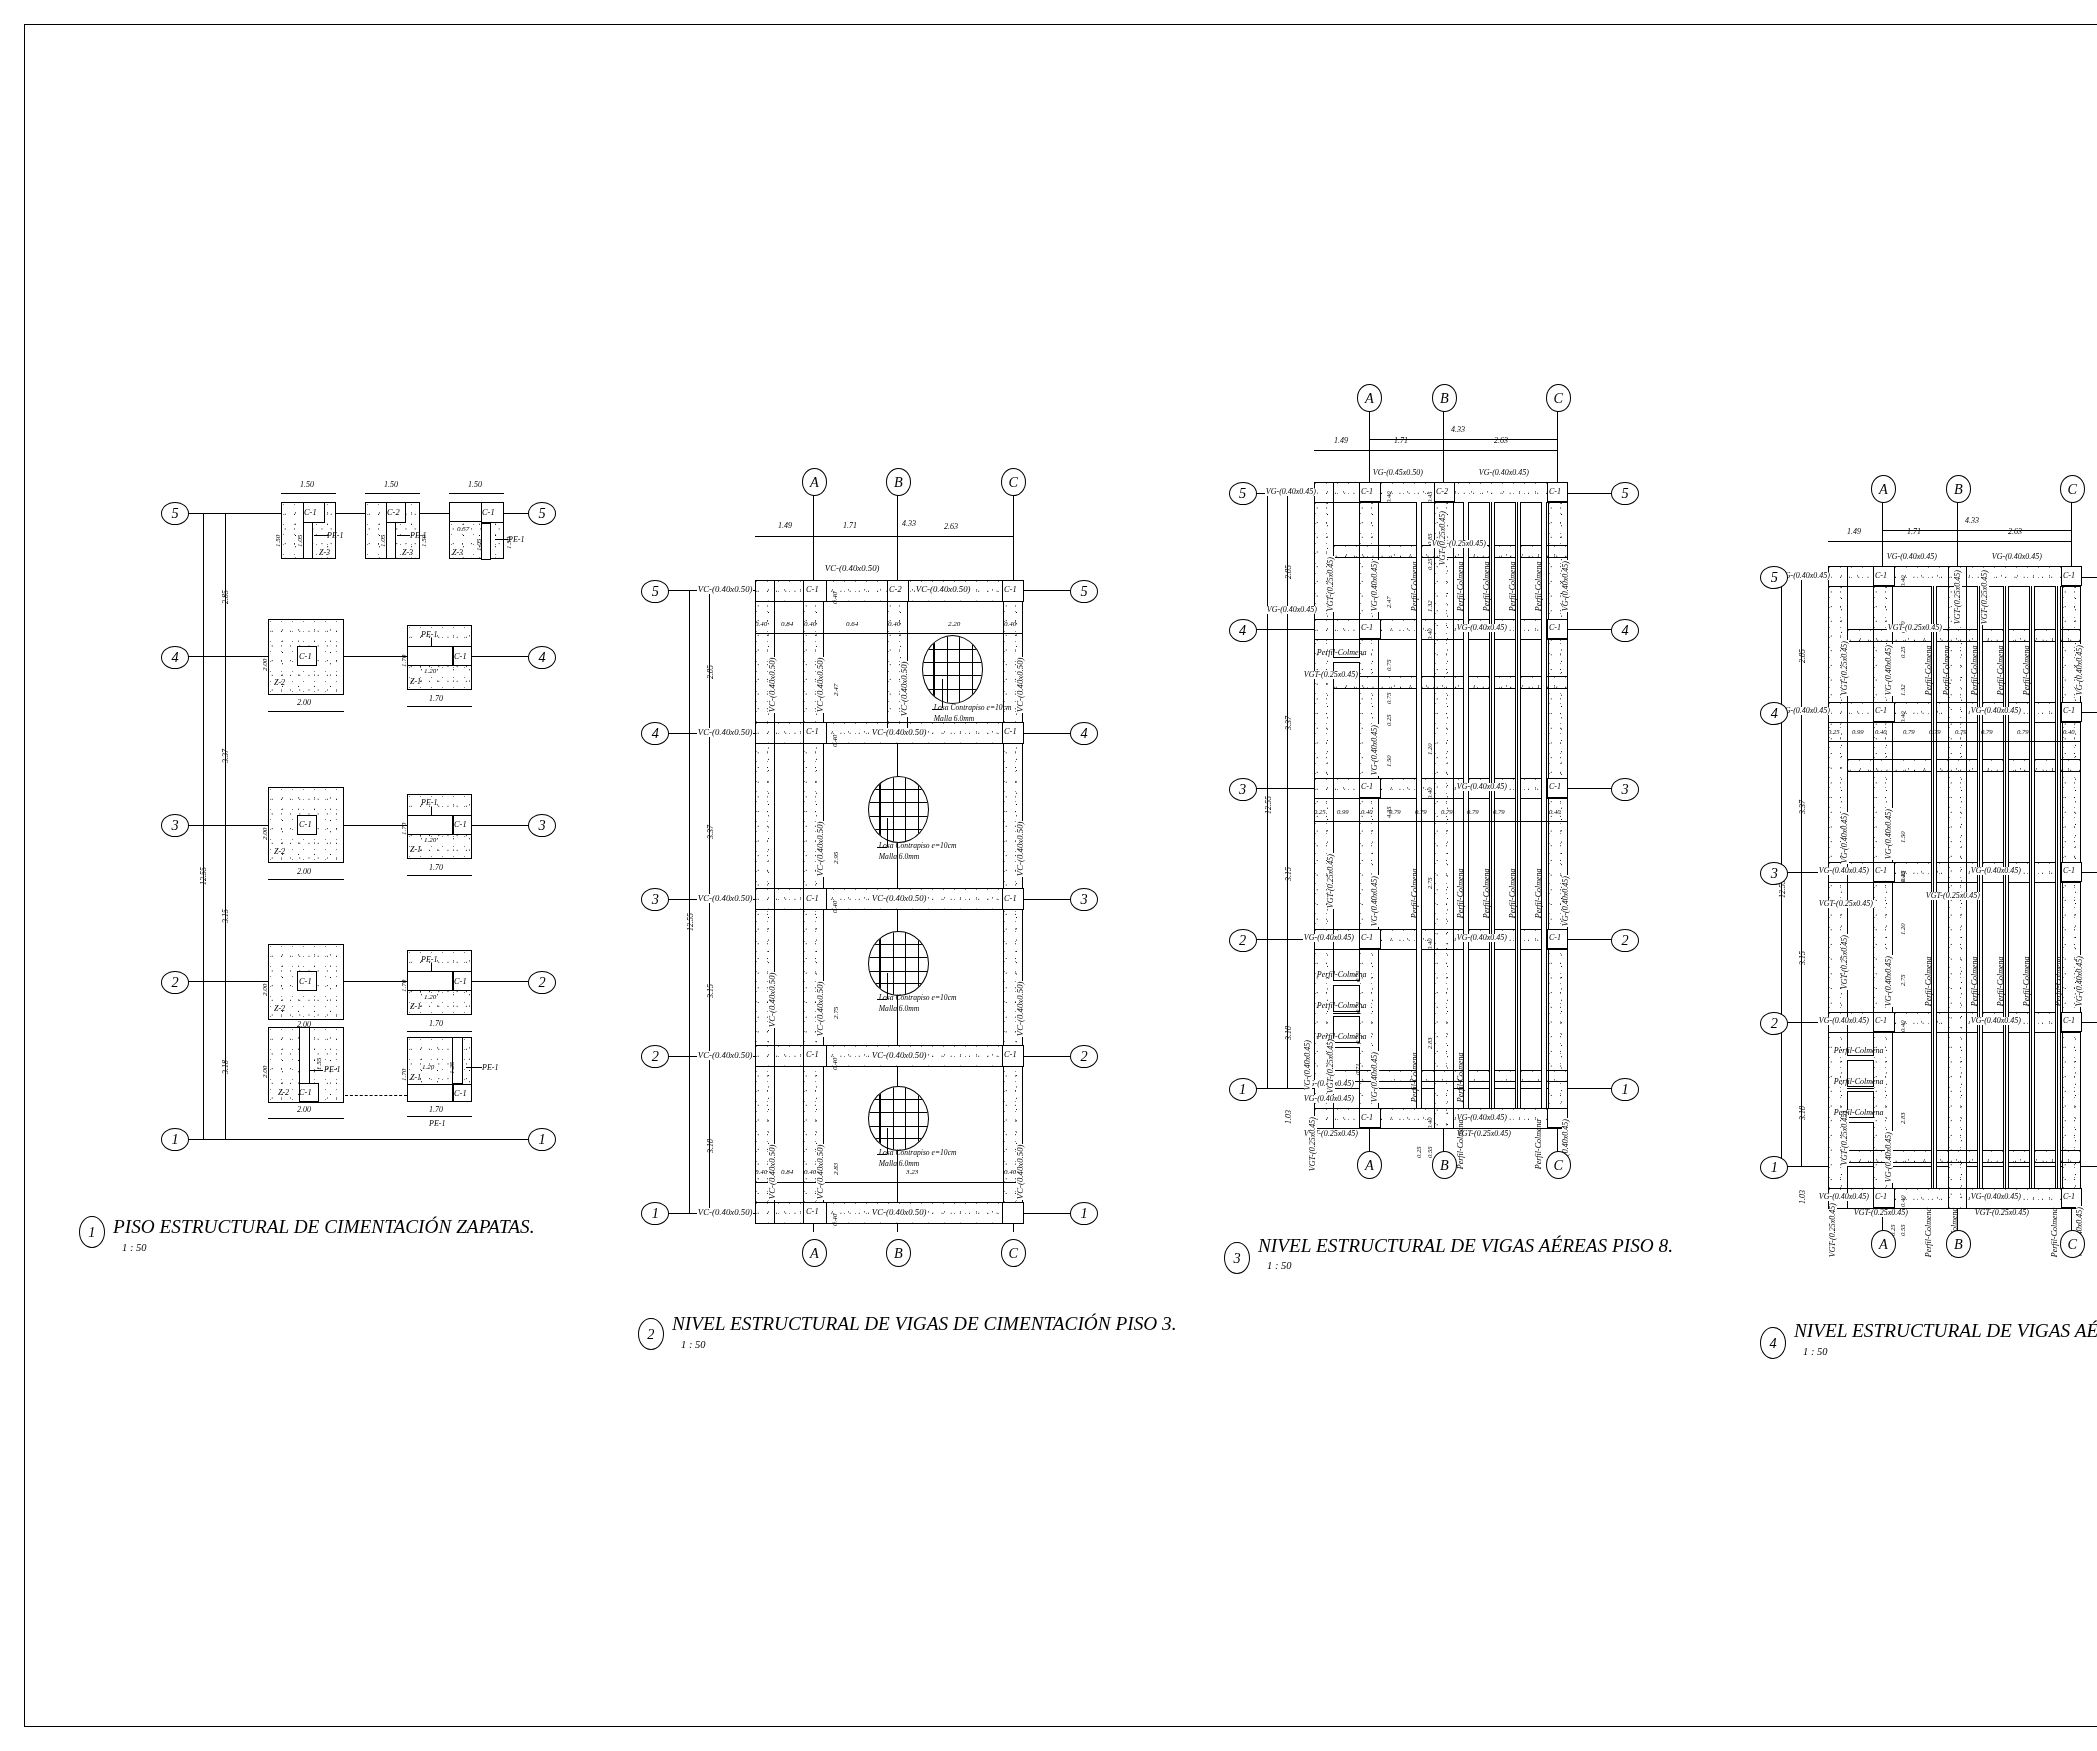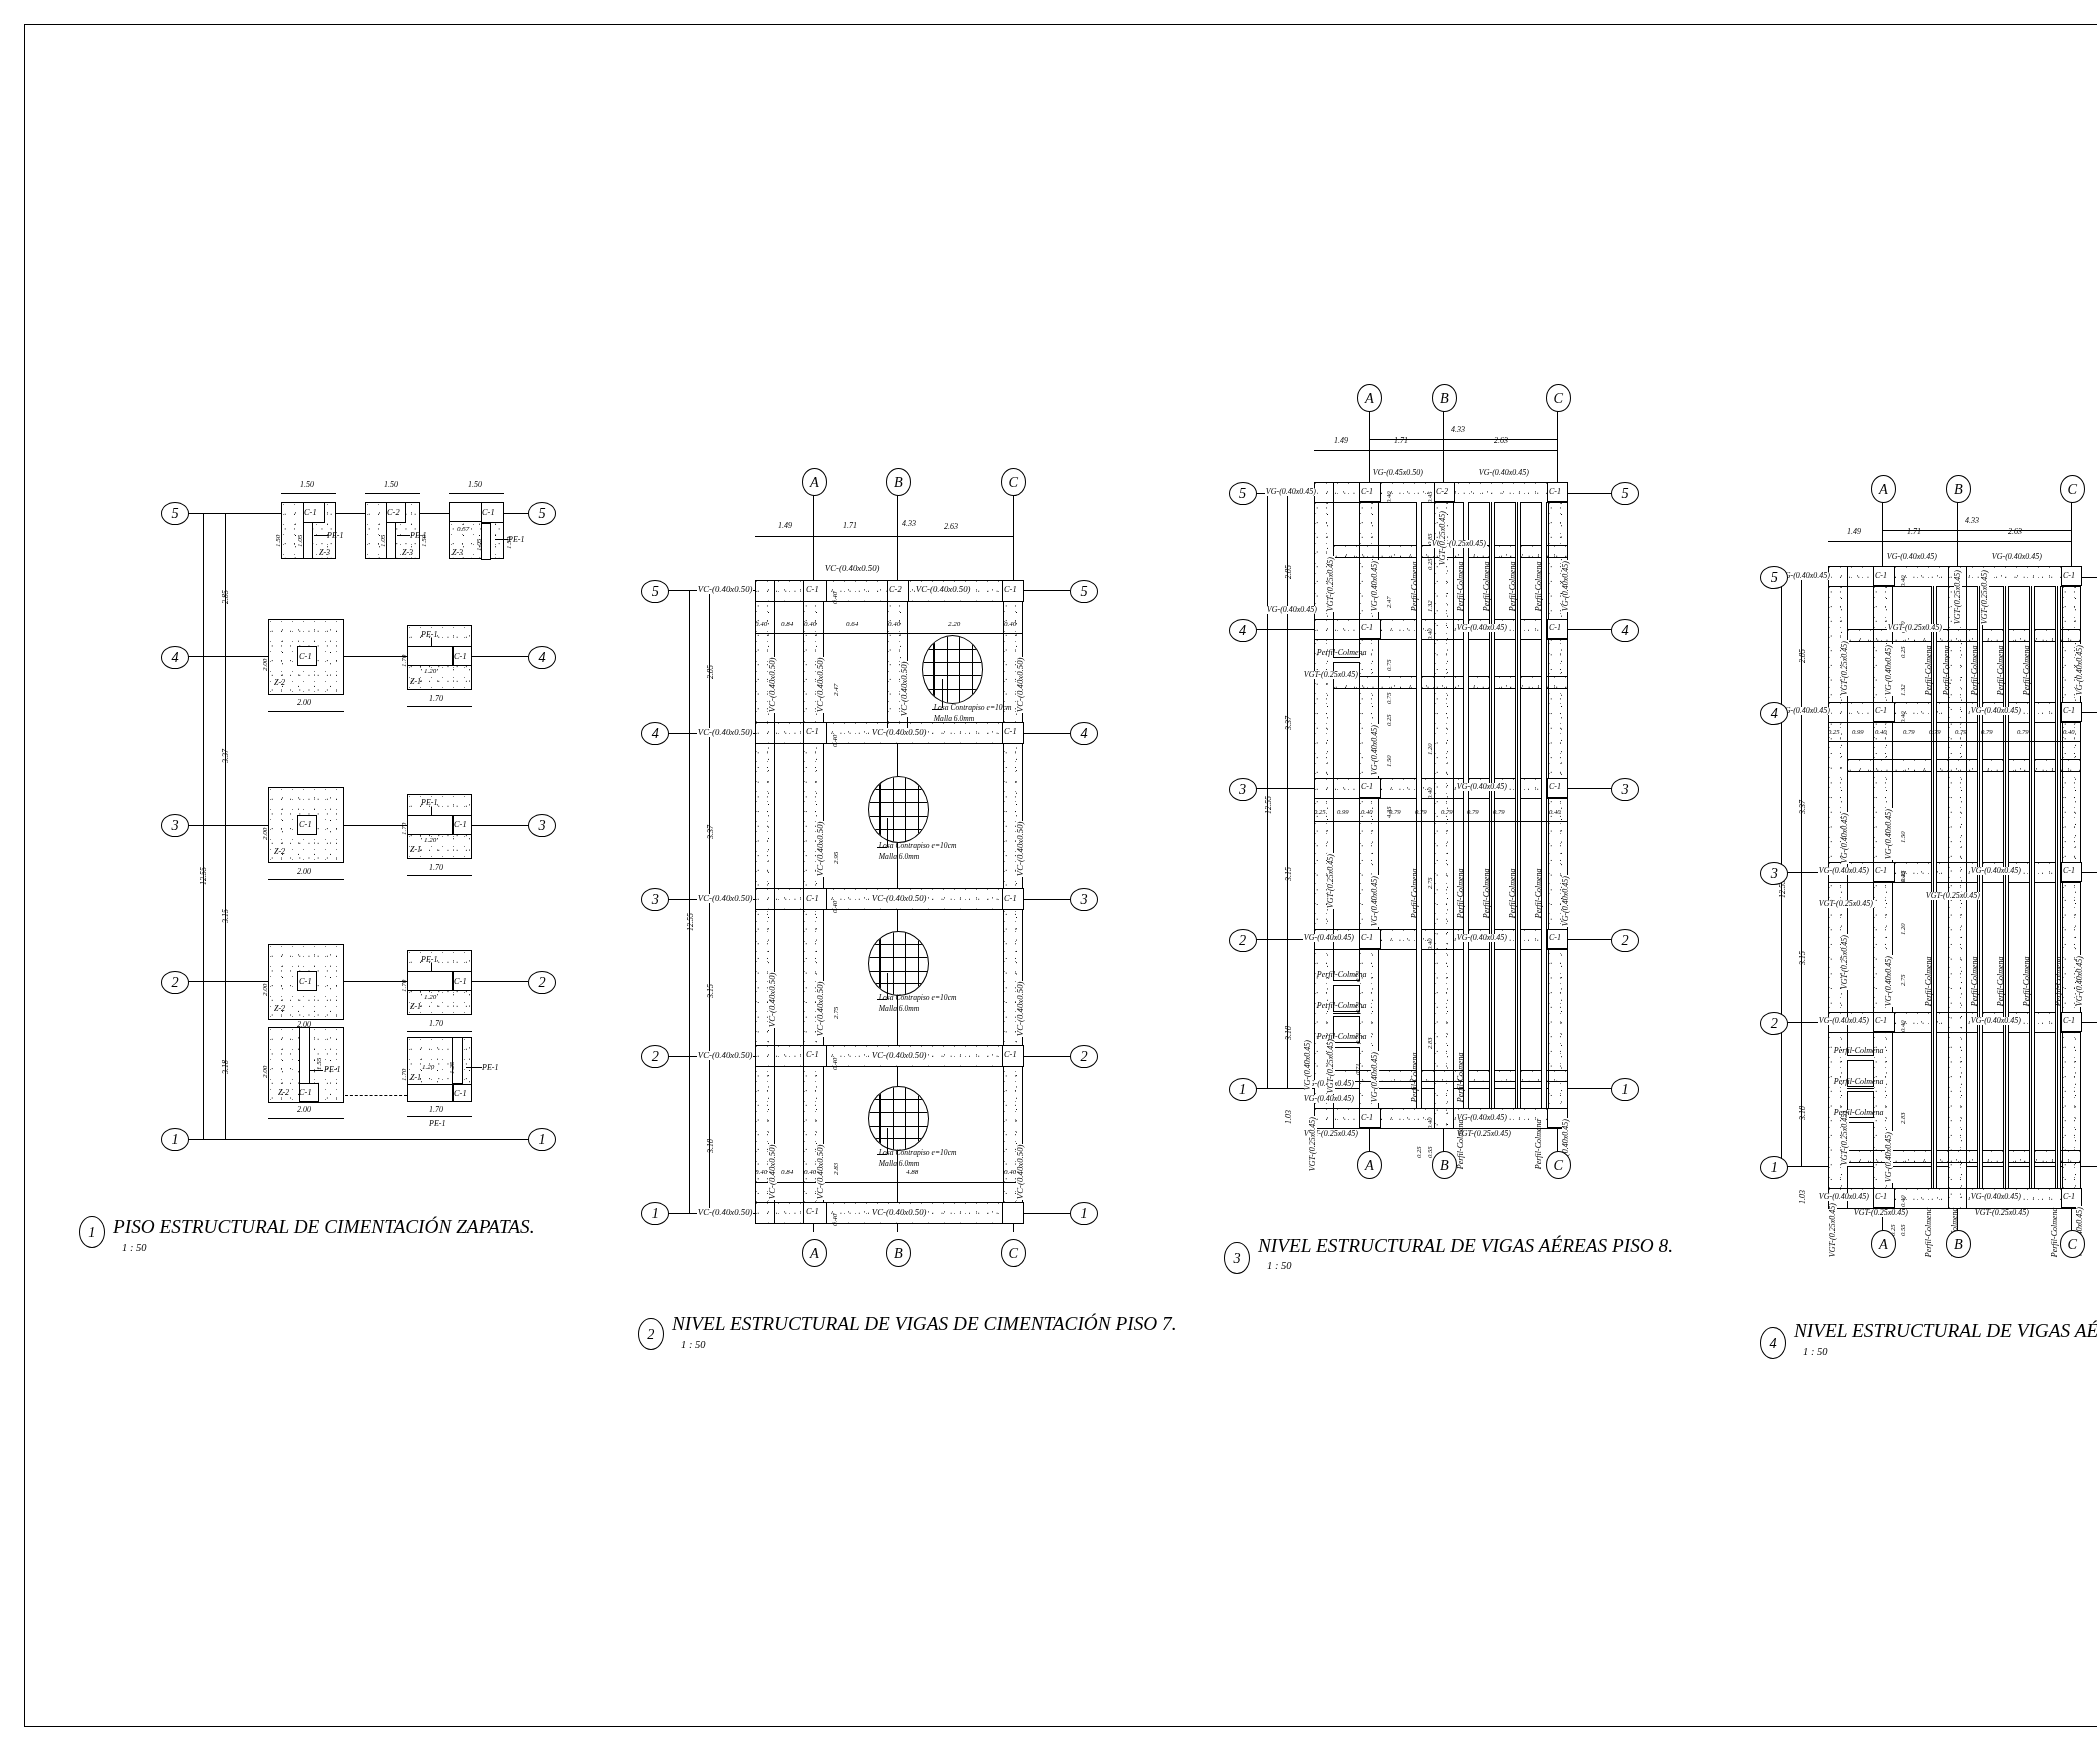--- a/index.html
+++ b/index.html
@@ -412,21 +412,21 @@
   <div class="dim" style="left:171px;top:596px;font-size:7.1px;">0.40</div>
   <div class="dim" style="left:213px;top:596px;font-size:7.1px;">0.64</div>
   <div class="dim" style="left:255px;top:596px;font-size:7.1px;">0.40</div>
   <div class="dim" style="left:315px;top:596px;font-size:7.1px;">2.20</div>
   <div class="dim" style="left:371px;top:596px;font-size:7.1px;">0.40</div>
   <div class="hl-thin" style="left:122px;top:608px;width:268px;"></div>
 
   <div class="dim" style="left:122px;top:1144px;font-size:7.1px;">0.40</div>
   <div class="dim" style="left:148px;top:1144px;font-size:7.1px;">0.84</div>
   <div class="dim" style="left:171px;top:1144px;font-size:7.1px;">0.40</div>
-  <div class="dim" style="left:273px;top:1144px;font-size:7.1px;">4.88</div>
+  <div class="dim" style="left:273px;top:1144px;font-size:7.1px;">3.23</div>
   <div class="dim" style="left:371px;top:1144px;font-size:7.1px;">0.40</div>
   <div class="hl-thin" style="left:122px;top:1157px;width:268px;"></div>
 
   <div class="dim-v" style="left:200px;top:671px;font-size:7.1px;">2.47</div>
   <div class="dim-v" style="left:200px;top:839px;font-size:7.1px;">2.95</div>
   <div class="dim-v" style="left:200px;top:994px;font-size:7.1px;">2.75</div>
   <div class="dim-v" style="left:200px;top:1150px;font-size:7.1px;">2.83</div>
 
   <div class="vl-thin" style="left:56px;top:565px;height:623px;"></div>
   <div class="vl-thin" style="left:76px;top:565px;height:623px;"></div>
@@ -496,21 +496,21 @@
     <i style="left:10px;top:0;width:1.3px;height:63px;"></i>
   </div>
   <div class="vl-thin" style="left:254px;top:1103px;height:26px;"></div>
   <div class="hl-thin" style="left:244px;top:1129px;width:10px;"></div>
   <div class="lbl lbl-nb" style="left:245px;top:1124px;font-size:7.6px;">Losa Contrapiso e=10cm</div>
   <div class="lbl lbl-nb" style="left:245px;top:1135px;font-size:7.6px;">Malla 6.0mm</div>
 
   <div class="ttl-num" style="left:5px;top:1293px;width:23.5px;height:30px;">
         <span>2</span>
       </div>
-  <div class="ttl-txt" style="left:39px;top:1288px;">NIVEL ESTRUCTURAL DE VIGAS DE CIMENTACIÓN PISO 7.</div>
+  <div class="ttl-txt" style="left:39px;top:1288px;">NIVEL ESTRUCTURAL DE VIGAS DE CIMENTACIÓN PISO 3.</div>
   <div class="ttl-scale" style="left:48px;top:1314px;">1 : 50</div>
 </div>
 
 <div class="dwg" style="left:1196px;top:0px;width:482px;height:1342px;">
 
   <div class="bub" style="left:136px;top:359px;width:22.7px;height:26px;">
         <span>A</span>
       </div>
   <div class="bub" style="left:211px;top:359px;width:22.7px;height:26px;">
         <span>B</span>

